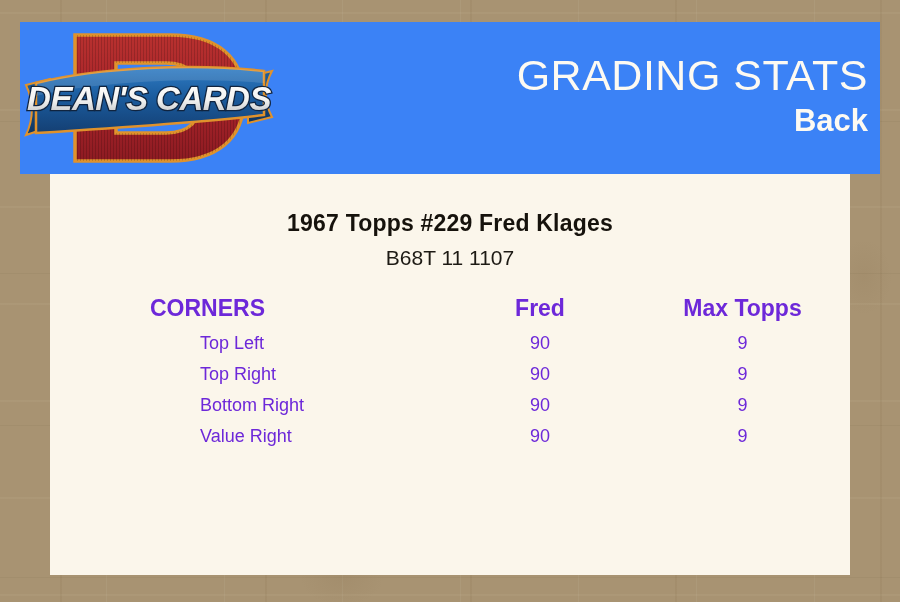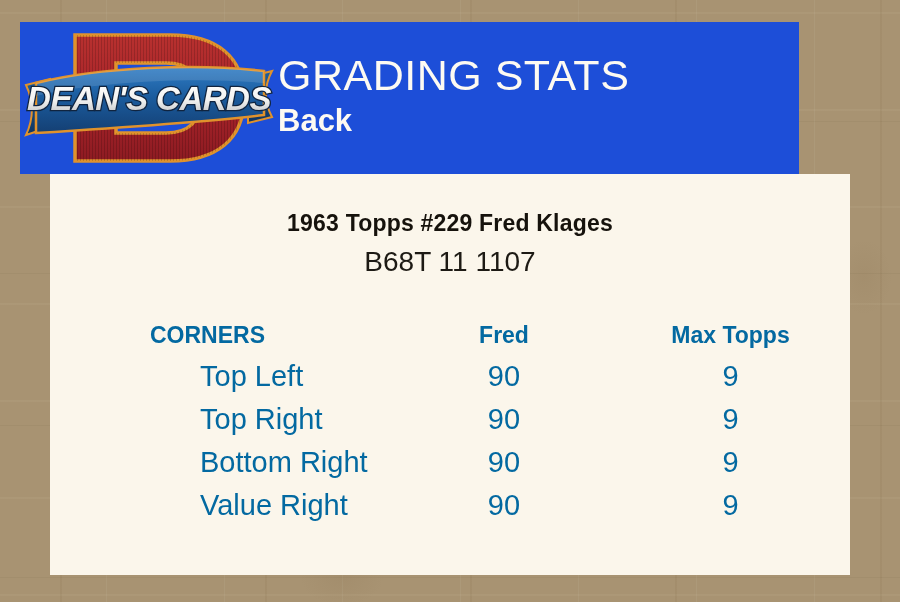--- a/index.html
+++ b/index.html
@@ -42,42 +42,43 @@
       radial-gradient(ellipse 60px 40px at 38% 96%, rgba(120,95,62,0.10), transparent 70%),
       radial-gradient(ellipse 40px 54px at 96% 46%, rgba(120,95,62,0.09), transparent 70%),
       radial-gradient(ellipse 70px 34px at 55% 88%, rgba(246,238,220,0.07), transparent 70%);
   }
 
   
   #header-bar {
     position: absolute;
     left: 20px;
     top: 22px;
-    width: 779px;
+    width: 860px;
     height: 152px;
-    background: #1d4ed8;
+    background: #3b82f6;
     display: flex;
     align-items: center;
+    gap: 42px;
   }
 
   
   #logo {
     position: relative;
     width: 258px;
     height: 150px;
     flex: 0 0 258px;
   }
   .logo-svg { display: block; }
 
   
   #header-titles {
     flex: 1 1 auto;
-    text-align: left;
+    text-align: right;
     color: #fdfaf2;
-    padding-right: 30px;
+    padding-right: 12px;
     margin-top: -2px;
   }
   #header-title {
     font-size: 43px;
     line-height: 1.05;
     letter-spacing: 0.5px;
     font-weight: 400;
   }
   #header-subtitle {
     font-size: 31px;
@@ -99,48 +100,48 @@
   #card-title {
     text-align: center;
     font-size: 23px;
     font-weight: bold;
     color: #16120c;
     margin-top: 36px;
     letter-spacing: 0.2px;
   }
   #card-subtitle {
     text-align: center;
-    font-size: 28px;
+    font-size: 21px;
     font-weight: normal;
     color: #1d1a14;
     margin-top: 9px;
   }
 
   
   #stats-table {
-    margin: 44px 0 0 0;
+    margin: 25px 0 0 0;
     width: 100%;
     border-collapse: collapse;
-    color: #0369a1;
+    color: #6d28d9;
   }
   #stats-table th {
     font-size: 23px;
     font-weight: bold;
     padding: 0 0 6px 0;
     text-align: center;
   }
   #stats-table th.col-category {
     text-align: left;
     padding-left: 100px;
   }
   #stats-table td {
-    font-size: 29px;
+    font-size: 18px;
     font-weight: normal;
     text-align: center;
-    padding: 5px 12px;
+    padding: 5px 0;
   }
   #stats-table td.col-category {
     text-align: left;
     padding-left: 150px;
   }
   #stats-table .col-value { width: 190px; }
   #stats-table .col-max   { width: 215px; }
 </style>
 </head>
 <body>
@@ -200,21 +201,21 @@
 
   <div id="header-titles">
     <div id="header-title">GRADING STATS</div>
     <div id="header-subtitle">Back</div>
   </div>
 
 </div>
 
 <div id="content-panel">
 
-  <div id="card-title">1963 Topps #229 Fred Klages</div>
+  <div id="card-title">1967 Topps #229 Fred Klages</div>
   <div id="card-subtitle">B68T 11 1107</div>
 
   <table id="stats-table">
     <thead>
       <tr>
         <th class="col-category">CORNERS</th>
         <th class="col-value">Fred</th>
         <th class="col-max">Max Topps</th>
       </tr>
     </thead>

